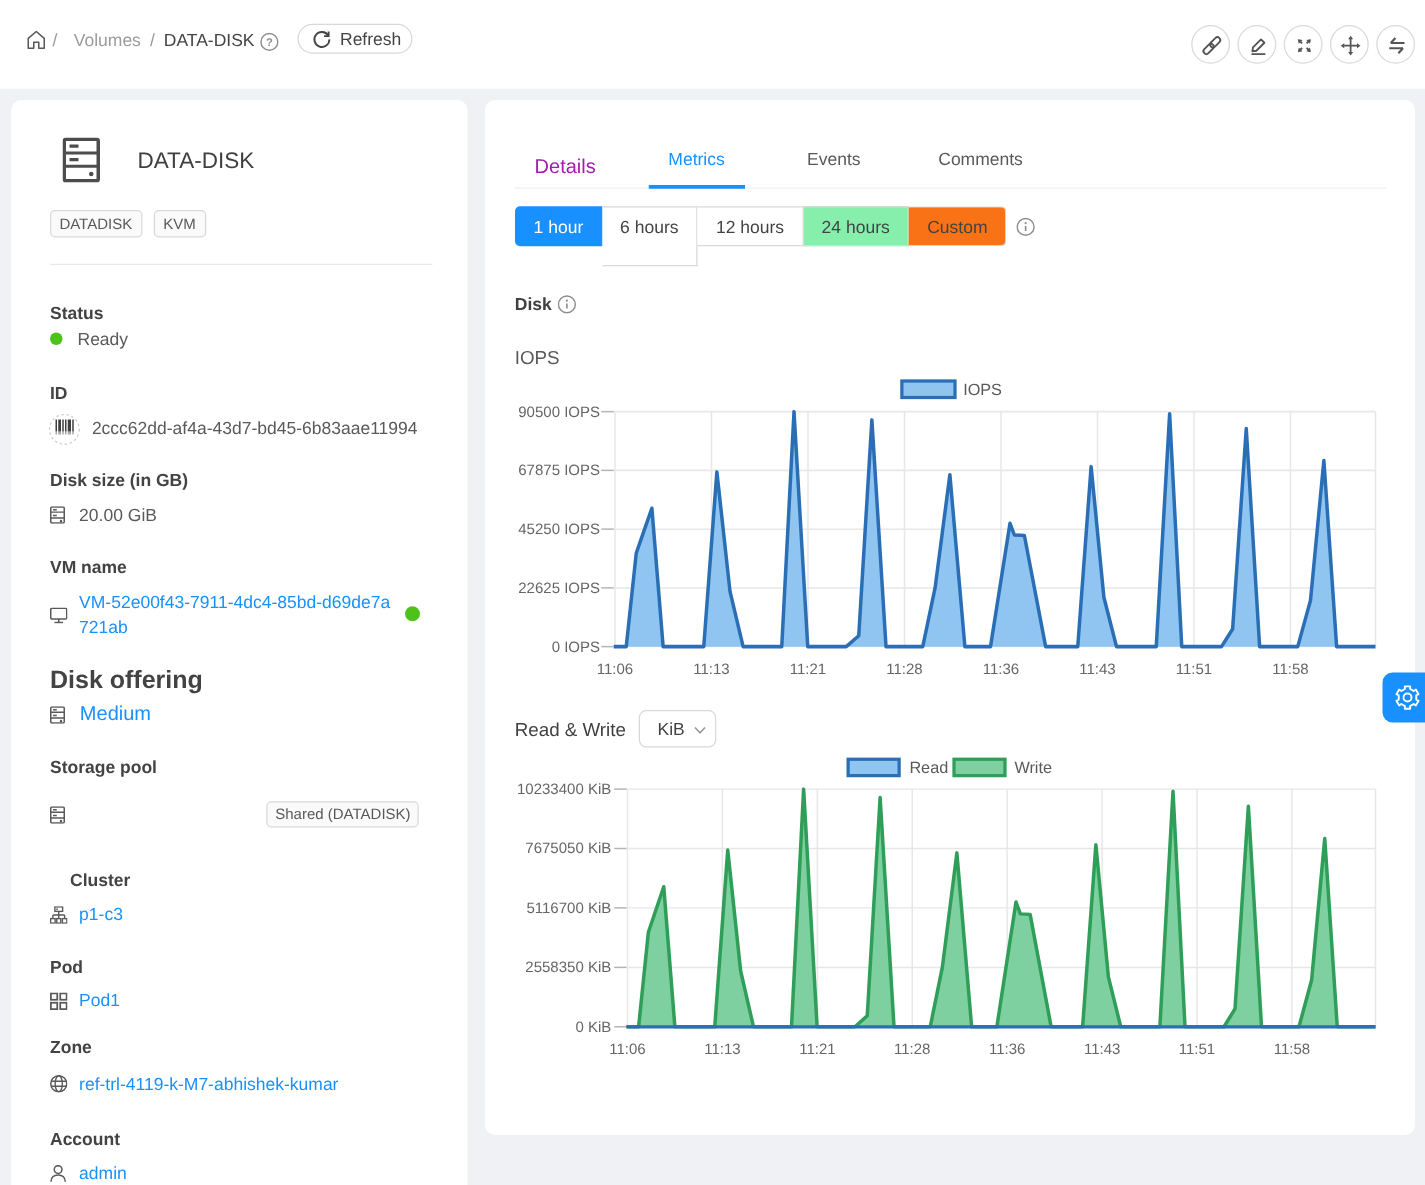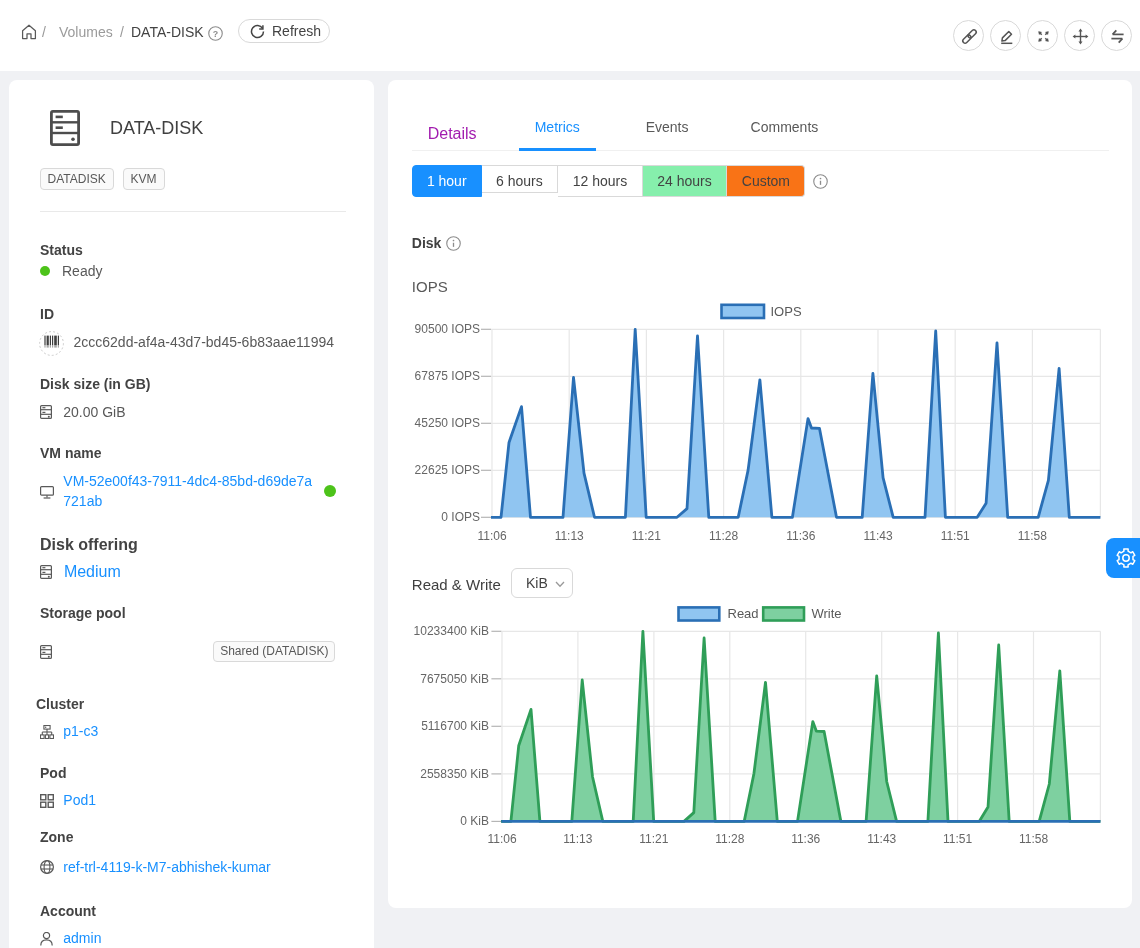--- a/index.html
+++ b/index.html
@@ -111,41 +111,41 @@
 </svg>
 <div class="abs" style="left:63.3px;top:401.5px;font-size:14px;color:#595959;line-height:21px">20.00 GiB</div>
 <div class="abs" style="left:40px;top:443.1px;font-size:14px;font-weight:bold;color:#434343;line-height:21px">VM name</div>
 <svg style="position:absolute;left:40px;top:486px" width="14" height="13" viewBox="0 0 14 13">
 <rect x="0.6" y="0.6" width="12.8" height="8.6" rx="1" fill="none" stroke="#595959" stroke-width="1.2"></rect>
 <line x1="7" y1="9.2" x2="7" y2="11.6" stroke="#595959" stroke-width="1.2"></line>
 <line x1="3.6" y1="12" x2="10.4" y2="12" stroke="#595959" stroke-width="1.2"></line>
 </svg>
 <div class="abs" style="left:63.3px;top:471px;width:252px;font-size:14px;color:#1890ff;line-height:20.3px;word-break:break-all">VM-52e00f43-7911-4dc4-85bd-d69de7a721ab</div>
 <div class="abs" style="left:323.8px;top:485px;width:12.4px;height:12.4px;border-radius:50%;background:#4dc31a"></div>
-<div class="abs" style="left:40px;top:534.2px;font-size:16px;font-weight:bold;color:#434343;line-height:21px">Disk offering</div>
+<div class="abs" style="left:40px;top:534.2px;font-size:20px;font-weight:bold;color:#434343;line-height:21px">Disk offering</div>
 <svg style="position:absolute;left:40px;top:565px" width="12" height="14" viewBox="0 0 12 14">
 <rect x="0.6" y="0.6" width="10.8" height="12.8" rx="1" fill="none" stroke="#595959" stroke-width="1.2"></rect>
 <line x1="0.6" y1="4.7" x2="11.4" y2="4.7" stroke="#595959" stroke-width="1.2"></line>
 <line x1="0.6" y1="9.3" x2="11.4" y2="9.3" stroke="#595959" stroke-width="1.2"></line>
 <line x1="2.4" y1="2.7" x2="5.4" y2="2.7" stroke="#595959" stroke-width="1.2"></line>
 <line x1="2.4" y1="7.4" x2="5.4" y2="7.4" stroke="#595959" stroke-width="1.2"></line>
 <circle cx="8.8" cy="11.7" r="1" fill="#595959"></circle>
 </svg>
 <div class="abs" style="left:63.9px;top:561.1px;font-size:16px;color:#1890ff;line-height:21px">Medium</div>
 <div class="abs" style="left:40px;top:603.0px;font-size:14px;font-weight:bold;color:#434343;line-height:21px">Storage pool</div>
 <svg style="position:absolute;left:40px;top:645px" width="12" height="14" viewBox="0 0 12 14">
 <rect x="0.6" y="0.6" width="10.8" height="12.8" rx="1" fill="none" stroke="#595959" stroke-width="1.2"></rect>
 <line x1="0.6" y1="4.7" x2="11.4" y2="4.7" stroke="#595959" stroke-width="1.2"></line>
 <line x1="0.6" y1="9.3" x2="11.4" y2="9.3" stroke="#595959" stroke-width="1.2"></line>
 <line x1="2.4" y1="2.7" x2="5.4" y2="2.7" stroke="#595959" stroke-width="1.2"></line>
 <line x1="2.4" y1="7.4" x2="5.4" y2="7.4" stroke="#595959" stroke-width="1.2"></line>
 <circle cx="8.8" cy="11.7" r="1" fill="#595959"></circle>
 </svg>
 <div class="abs" style="left:213.2px;top:641px;height:21px;line-height:19px;padding:0 6px;border:1px solid #d9d9d9;border-radius:4px;background:#fafafa;font-size:12px;color:#595959">Shared (DATADISK)</div>
-<div class="abs" style="left:36px;top:694.2px;font-size:14px;font-weight:bold;color:#434343;line-height:21px">Cluster</div>
+<div class="abs" style="left:56px;top:694.2px;font-size:14px;font-weight:bold;color:#434343;line-height:21px">Cluster</div>
 <svg style="position:absolute;left:40px;top:724.5px" width="14" height="14" viewBox="0 0 14 14">
 <rect x="3.9" y="0.5" width="6.2" height="3.6" fill="none" stroke="#595959" stroke-width="1.1"></rect>
       <circle cx="5.7" cy="2.3" r="0.7" fill="#595959"></circle>
 <rect x="0.5" y="9.9" width="3.6" height="3.6" fill="none" stroke="#595959" stroke-width="1.1"></rect>
 <rect x="5.4" y="9.9" width="3.2" height="3.6" fill="none" stroke="#595959" stroke-width="1.1"></rect>
 <rect x="9.9" y="9.9" width="3.6" height="3.6" fill="none" stroke="#595959" stroke-width="1.1"></rect>
 <line x1="7" y1="4.1" x2="7" y2="9.9" stroke="#595959" stroke-width="1.1"></line>
 <line x1="2.3" y1="7" x2="11.7" y2="7" stroke="#595959" stroke-width="1.1"></line>
 <line x1="2.3" y1="7" x2="2.3" y2="9.9" stroke="#595959" stroke-width="1.1"></line>
 <line x1="11.7" y1="7" x2="11.7" y2="9.9" stroke="#595959" stroke-width="1.1"></line>
@@ -174,21 +174,21 @@
 </svg>
 <div class="abs" style="left:63.3px;top:928.0px;font-size:14px;color:#1890ff;line-height:21px">admin</div>
 <div class="abs" style="left:387.5px;top:79.5px;width:744.7px;height:828.5px;background:#fff;border-radius:8px"></div>
 <div class="abs" style="left:411.5px;top:149.5px;width:697px;height:1px;background:#f0f0f0"></div>
 <div class="abs" style="left:427.7px;top:125px;font-size:16px;color:#a21caf">Details</div>
 <div class="abs" style="left:534.7px;top:119px;font-size:14px;color:#1890ff">Metrics</div>
 <div class="abs" style="left:645.7px;top:119px;font-size:14px;color:#595959">Events</div>
 <div class="abs" style="left:750.6px;top:119px;font-size:14px;color:#595959">Comments</div>
 <div class="abs" style="left:518.5px;top:148px;width:77px;height:2.5px;background:#1890ff"></div>
 <div class="abs" style="left:411.9px;top:164.6px;width:69.7px;height:32px;background:#1890ff;color:#fff;border:1px solid #1890ff;border-radius:4px 0 0 4px;font-size:14px;text-align:center;line-height:30px">1 hour</div>
-<div class="abs" style="left:481.6px;top:164.6px;width:76.7px;height:28px;background:#fff;color:#434343;border:1px solid #d9d9d9;border-left:none;font-size:14px;text-align:center;line-height:30px">6 hours</div>
+<div class="abs" style="left:481.6px;top:164.6px;width:76.7px;height:48px;background:#fff;color:#434343;border:1px solid #d9d9d9;border-left:none;font-size:14px;text-align:center;line-height:30px">6 hours</div>
 <div class="abs" style="left:558.3px;top:164.6px;width:84.5px;height:32px;background:#fff;color:#434343;border:1px solid #d9d9d9;border-left:none;font-size:14px;text-align:center;line-height:30px">12 hours</div>
 <div class="abs" style="left:642.8px;top:164.6px;width:84.5px;height:32px;background:#86efac;color:#434343;border:1px solid #d9d9d9;border-left:none;font-size:14px;text-align:center;line-height:30px">24 hours</div>
 <div class="abs" style="left:727.3px;top:164.6px;width:78.2px;height:32px;background:#f97316;color:#434343;border:1px solid #d9d9d9;border-left:none;border-radius:0 4px 4px 0;font-size:14px;text-align:center;line-height:30px">Custom</div>
 <svg style="position:absolute;left:813px;top:173.5px" width="15" height="15" viewBox="0 0 16 16">
 <circle cx="8" cy="8" r="7.2" fill="none" stroke="#8c8c8c" stroke-width="1.2"></circle>
 <circle cx="8" cy="4.8" r="0.9" fill="#8c8c8c"></circle>
 <line x1="8" y1="7.2" x2="8" y2="11.6" stroke="#8c8c8c" stroke-width="1.4"></line>
 </svg>
 <div class="abs" style="left:411.8px;top:235px;font-size:14px;font-weight:bold;color:#404040">Disk</div>
 <svg style="position:absolute;left:446px;top:236px" width="15" height="15" viewBox="0 0 16 16">

